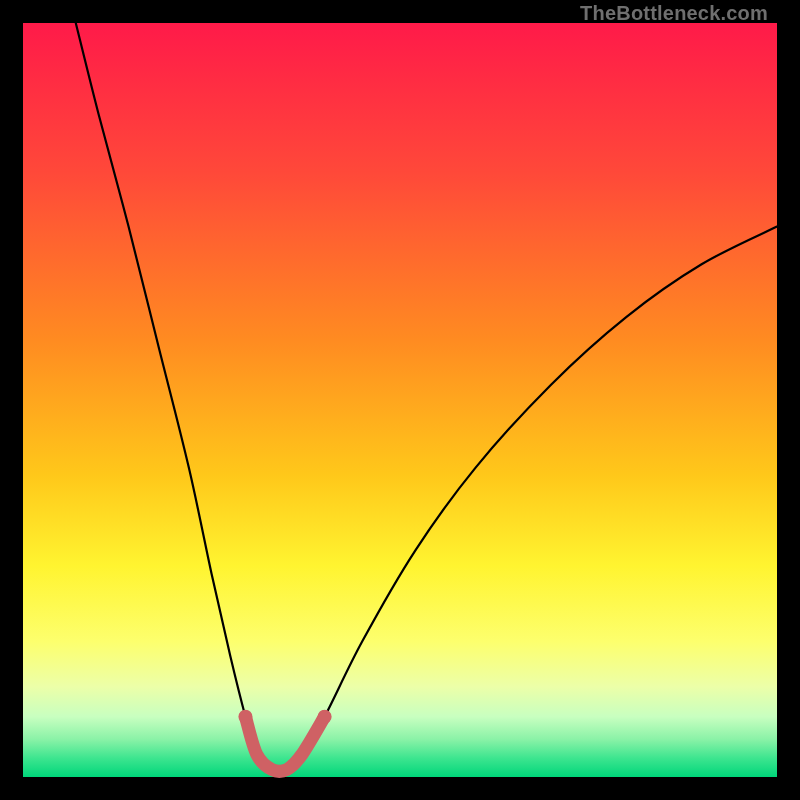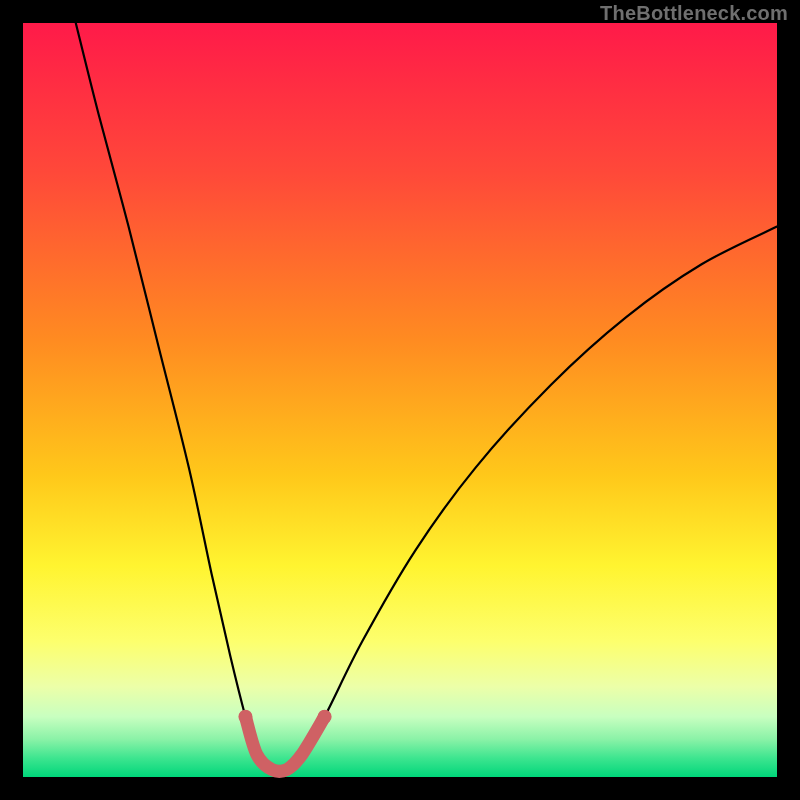--- a/index.html
+++ b/index.html
@@ -22,21 +22,21 @@
   .gradient {
     position: absolute;
     left: 0;
     top: 0;
     width: 754px;
     height: 754px;
   }
   .watermark {
     position: absolute;
     top: 2px;
-    right: 12px;
+    right: 32px;
     font-size: 20px;
     font-weight: 600;
     color: #6f6f6f;
     letter-spacing: 0.2px;
   }
   svg.curve {
     position: absolute;
     left: 0;
     top: 0;
     width: 754px;

